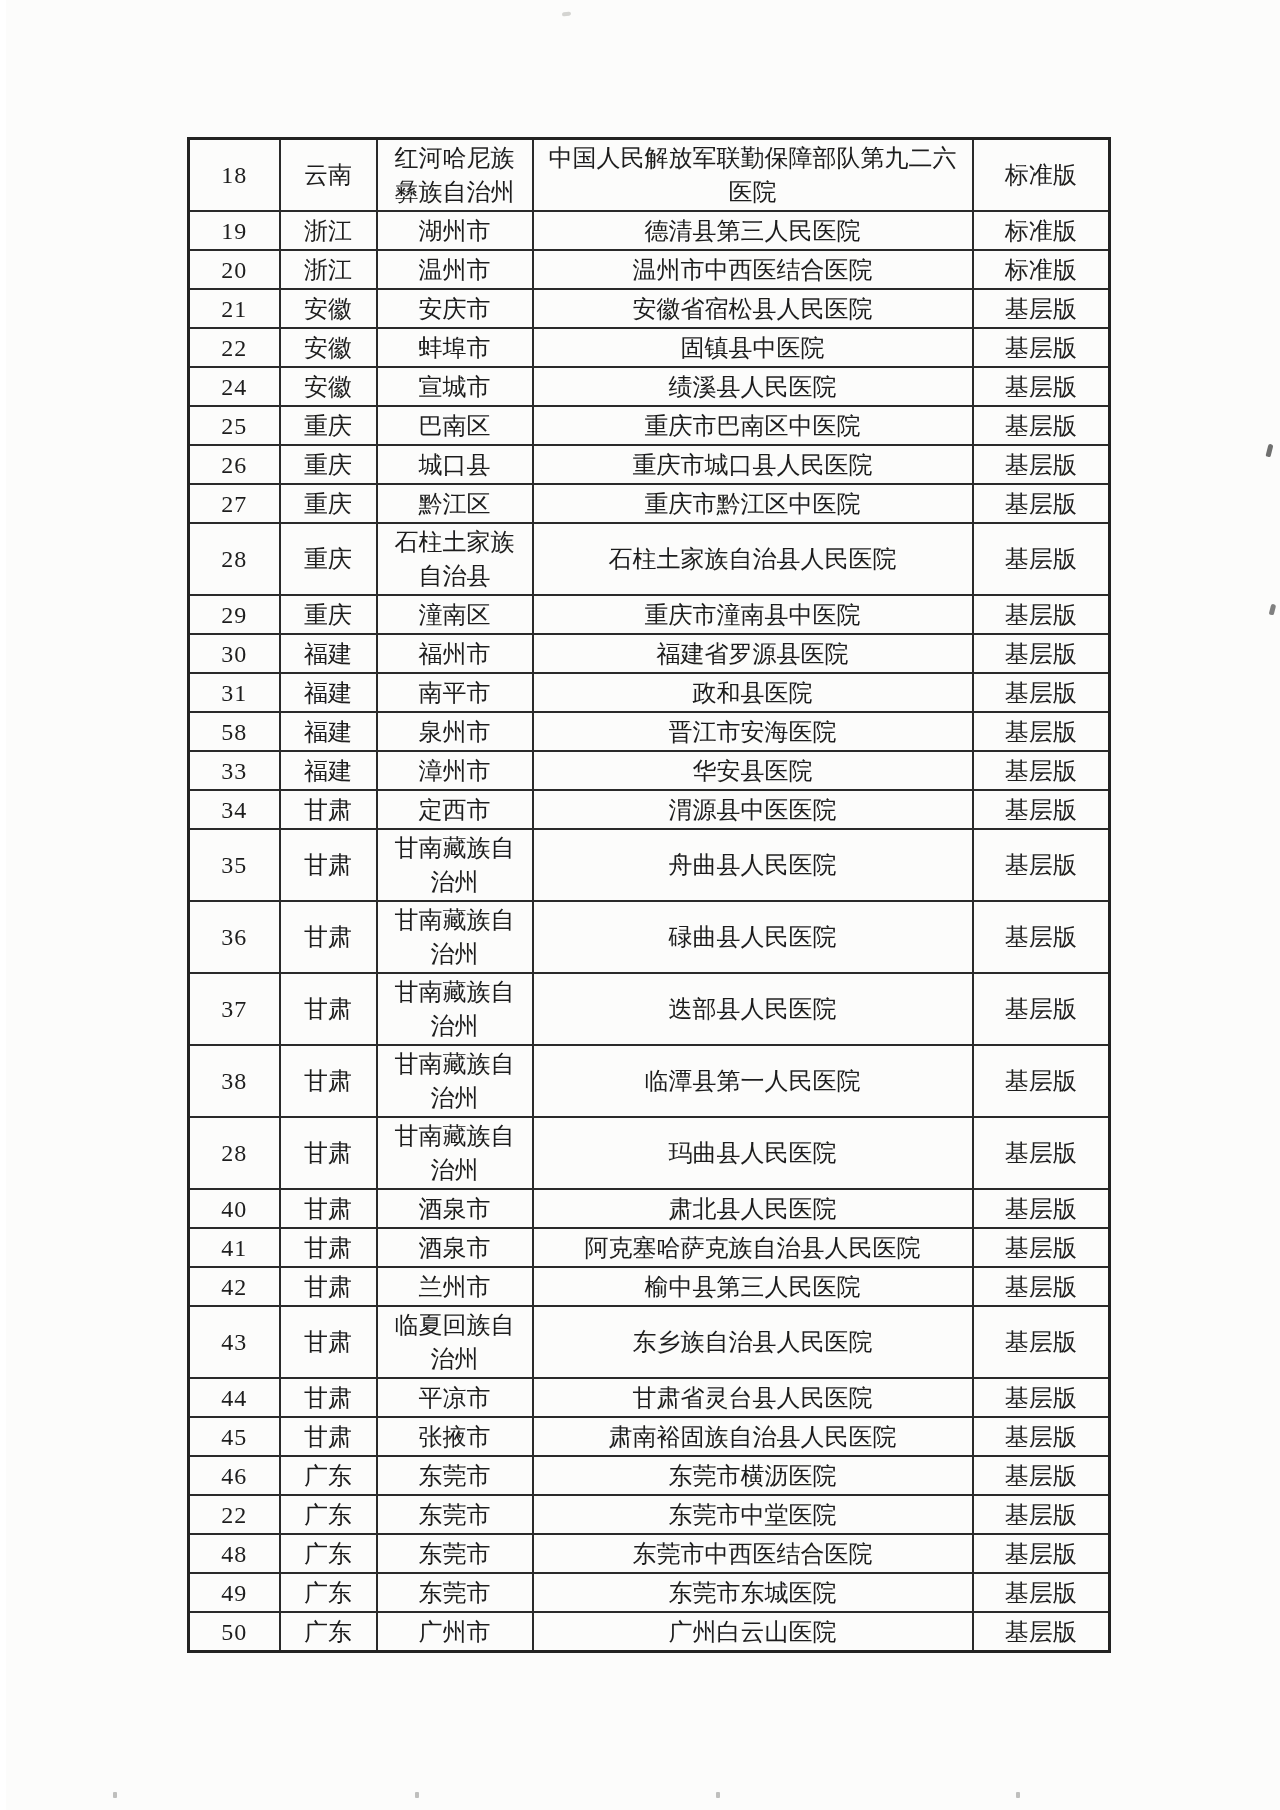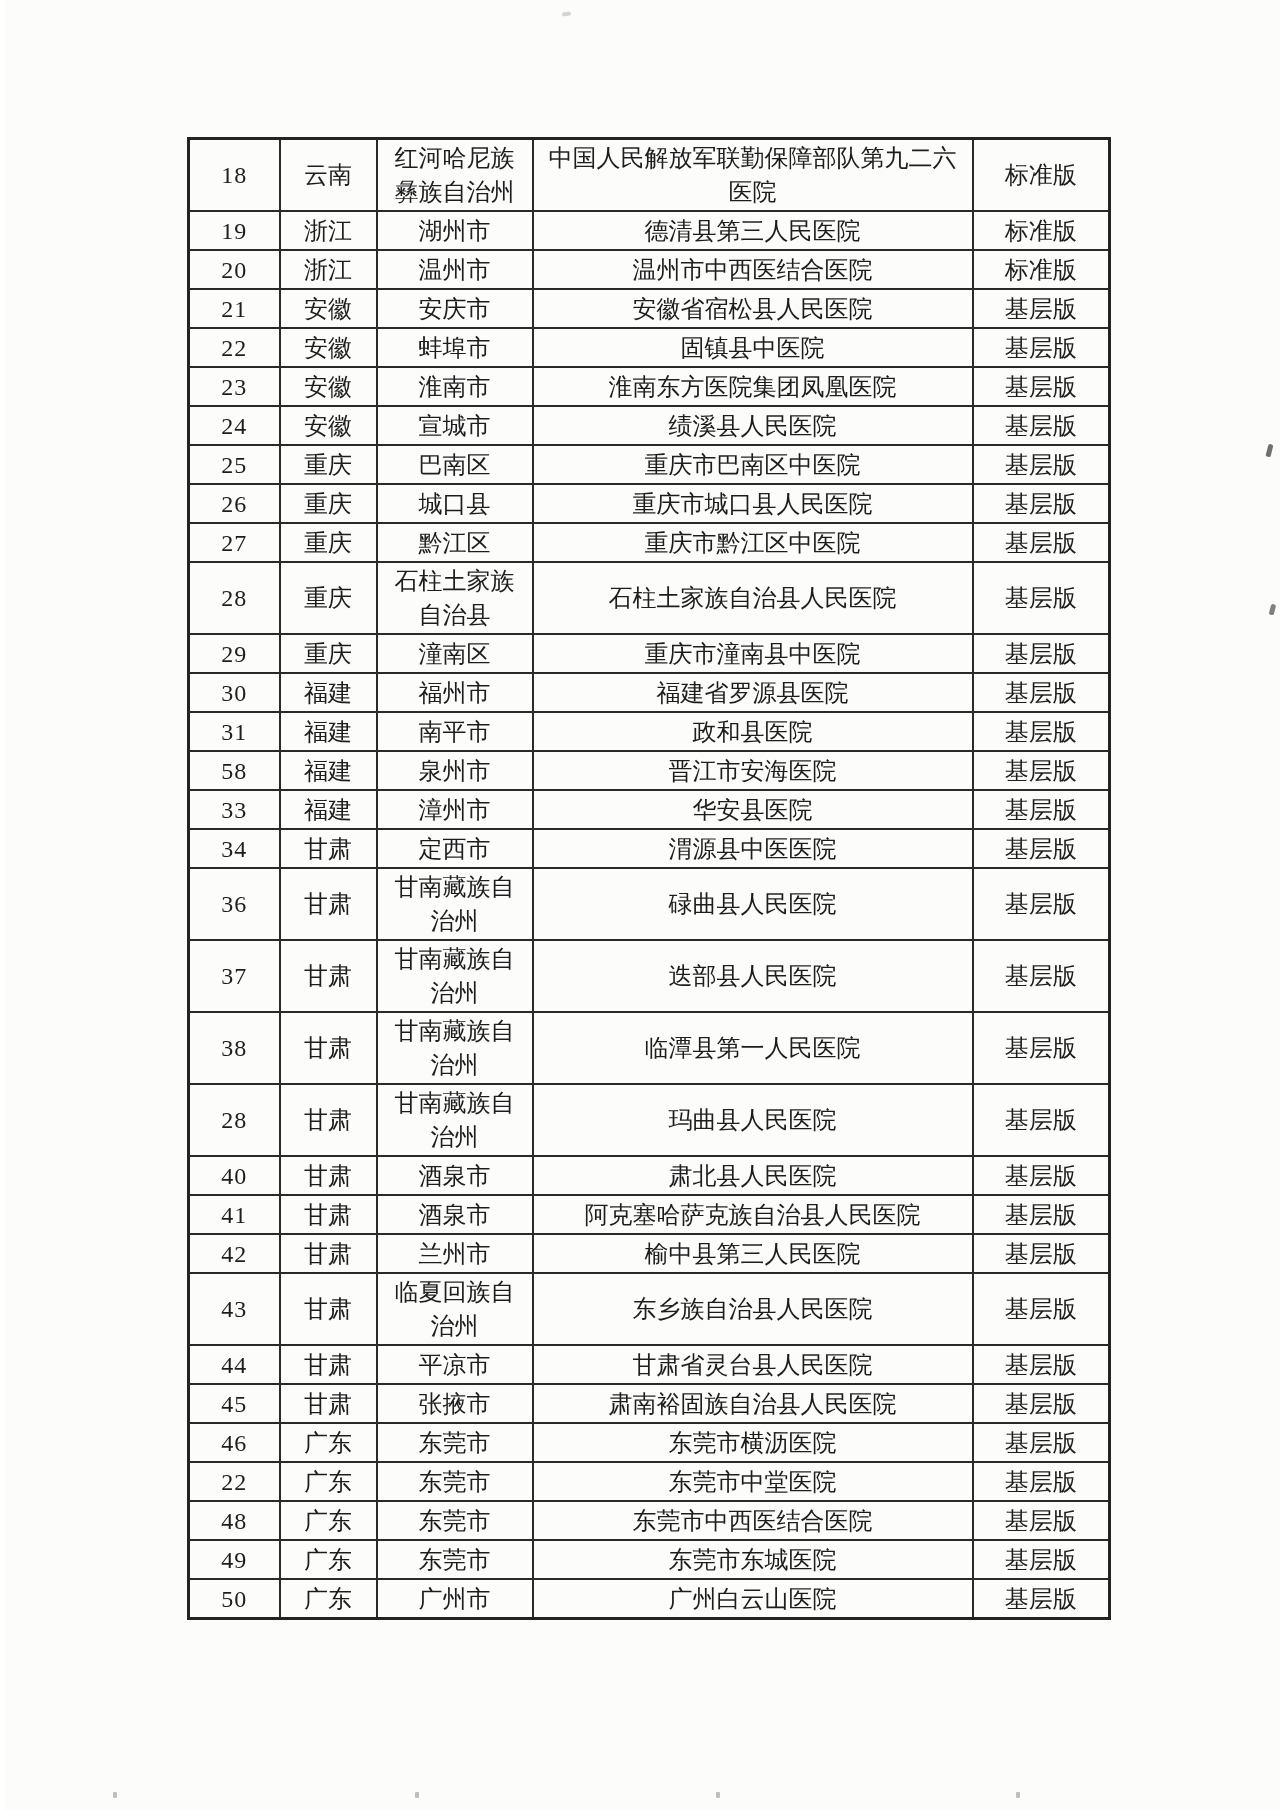--- a/index.html
+++ b/index.html
@@ -107,27 +107,20 @@
       <td>基层版</td>
     </tr>
         <tr>
       <td class="num">22</td>
       <td>安徽</td>
       <td>蚌埠市</td>
       <td>固镇县中医院</td>
       <td>基层版</td>
     </tr>
         <tr>
-      <td class="num">23</td>
-      <td>安徽</td>
-      <td>淮南市</td>
-      <td>淮南东方医院集团凤凰医院</td>
-      <td>基层版</td>
-    </tr>
-        <tr>
       <td class="num">24</td>
       <td>安徽</td>
       <td>宣城市</td>
       <td>绩溪县人民医院</td>
       <td>基层版</td>
     </tr>
         <tr>
       <td class="num">25</td>
       <td>重庆</td>
       <td>巴南区</td>
@@ -189,20 +182,28 @@
       <td>福建</td>
       <td>漳州市</td>
       <td>华安县医院</td>
       <td>基层版</td>
     </tr>
         <tr>
       <td class="num">34</td>
       <td>甘肃</td>
       <td>定西市</td>
       <td>渭源县中医医院</td>
+      <td>基层版</td>
+    </tr>
+        <tr class="tall">
+      <td class="num">35</td>
+      <td>甘肃</td>
+      <td>甘南藏族自
+治州</td>
+      <td>舟曲县人民医院</td>
       <td>基层版</td>
     </tr>
         <tr class="tall">
       <td class="num">36</td>
       <td>甘肃</td>
       <td>甘南藏族自
 治州</td>
       <td>碌曲县人民医院</td>
       <td>基层版</td>
     </tr>

